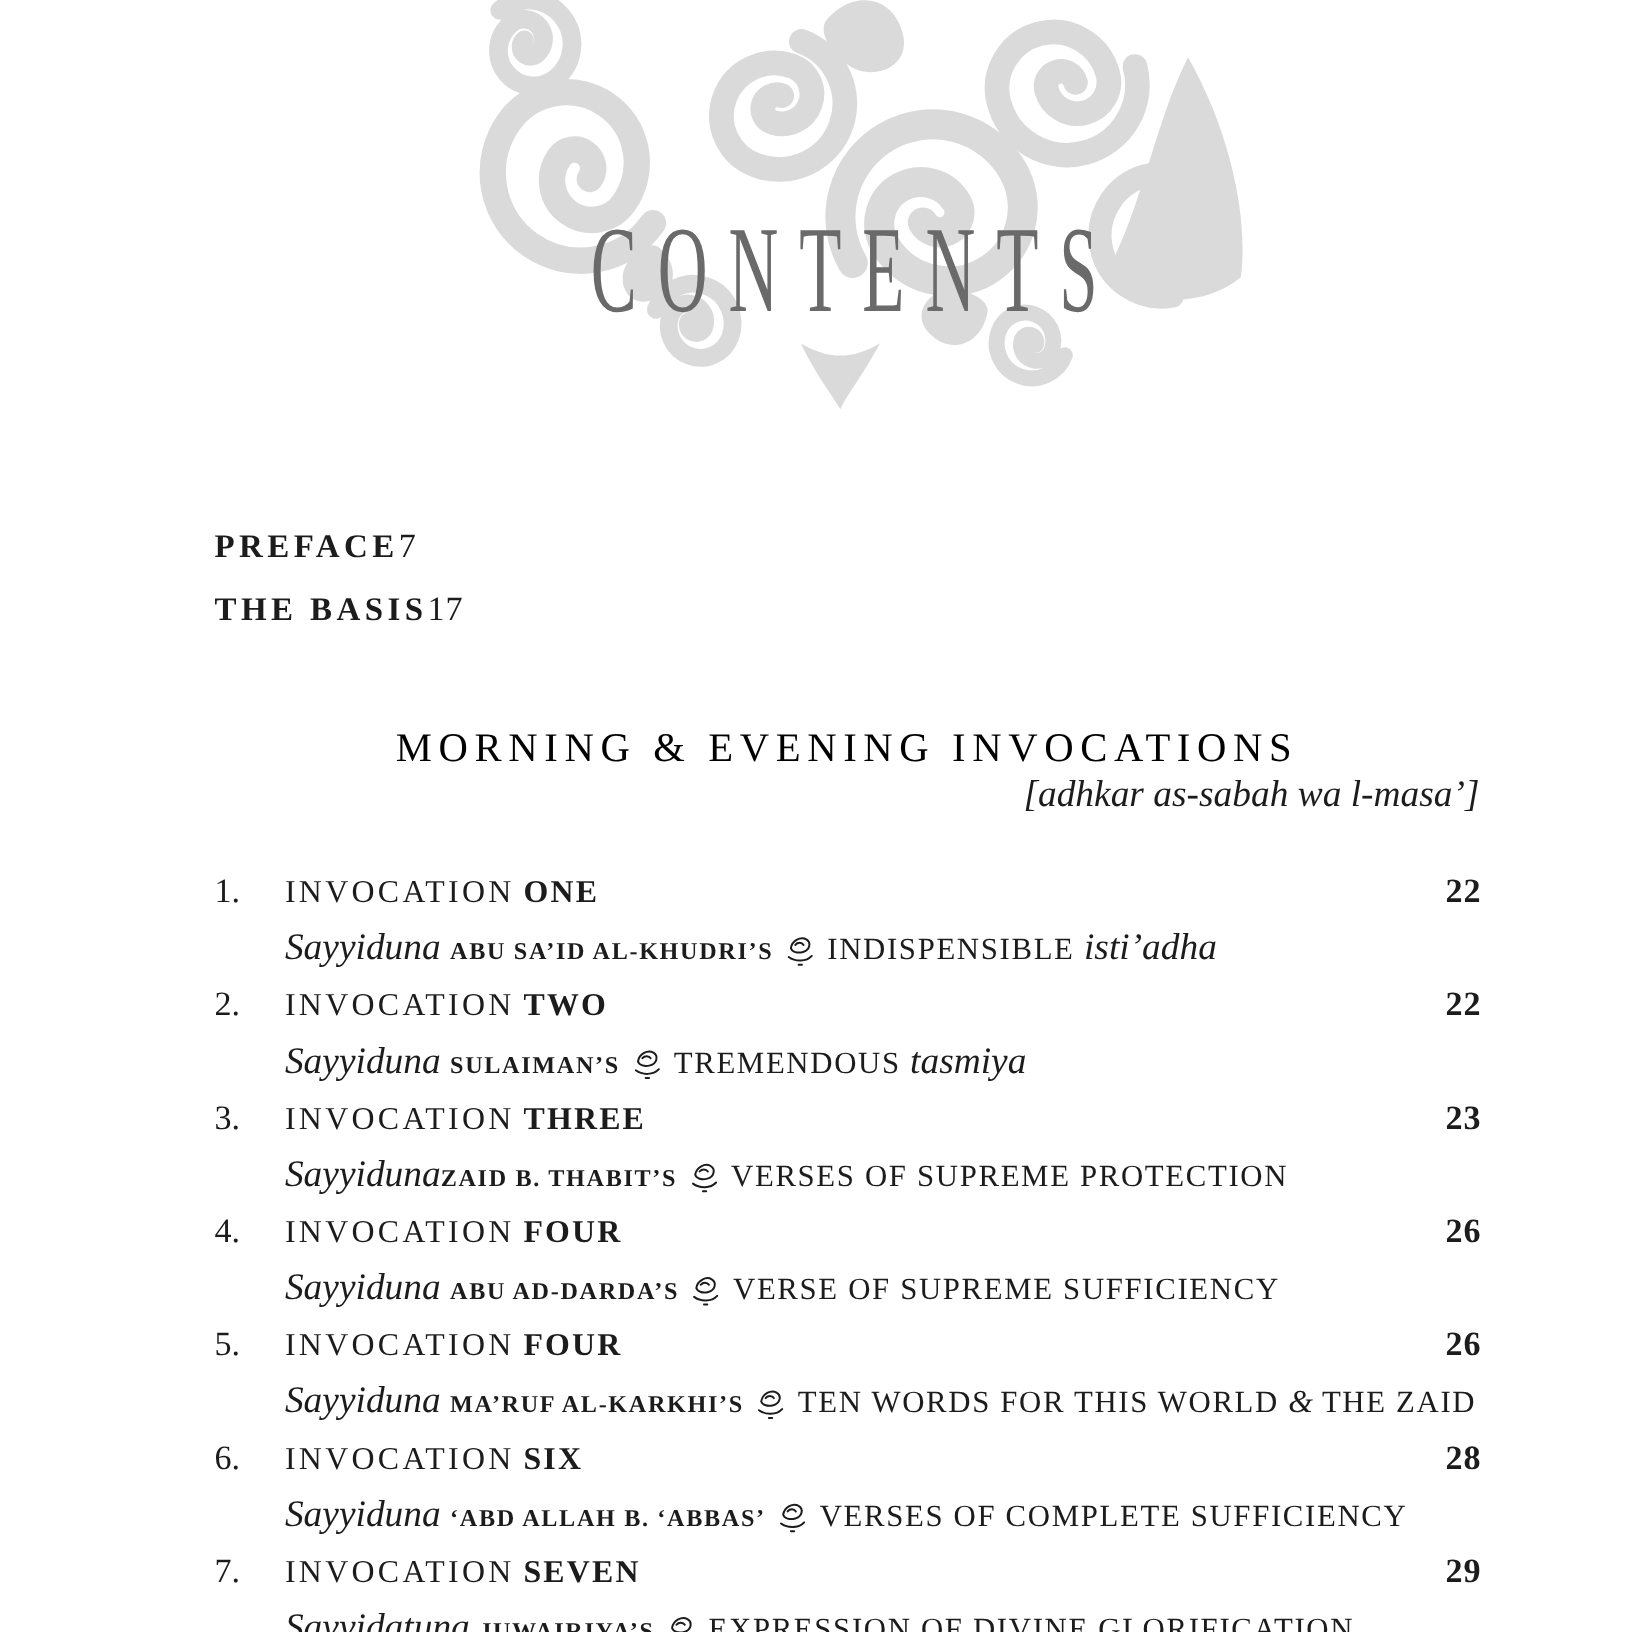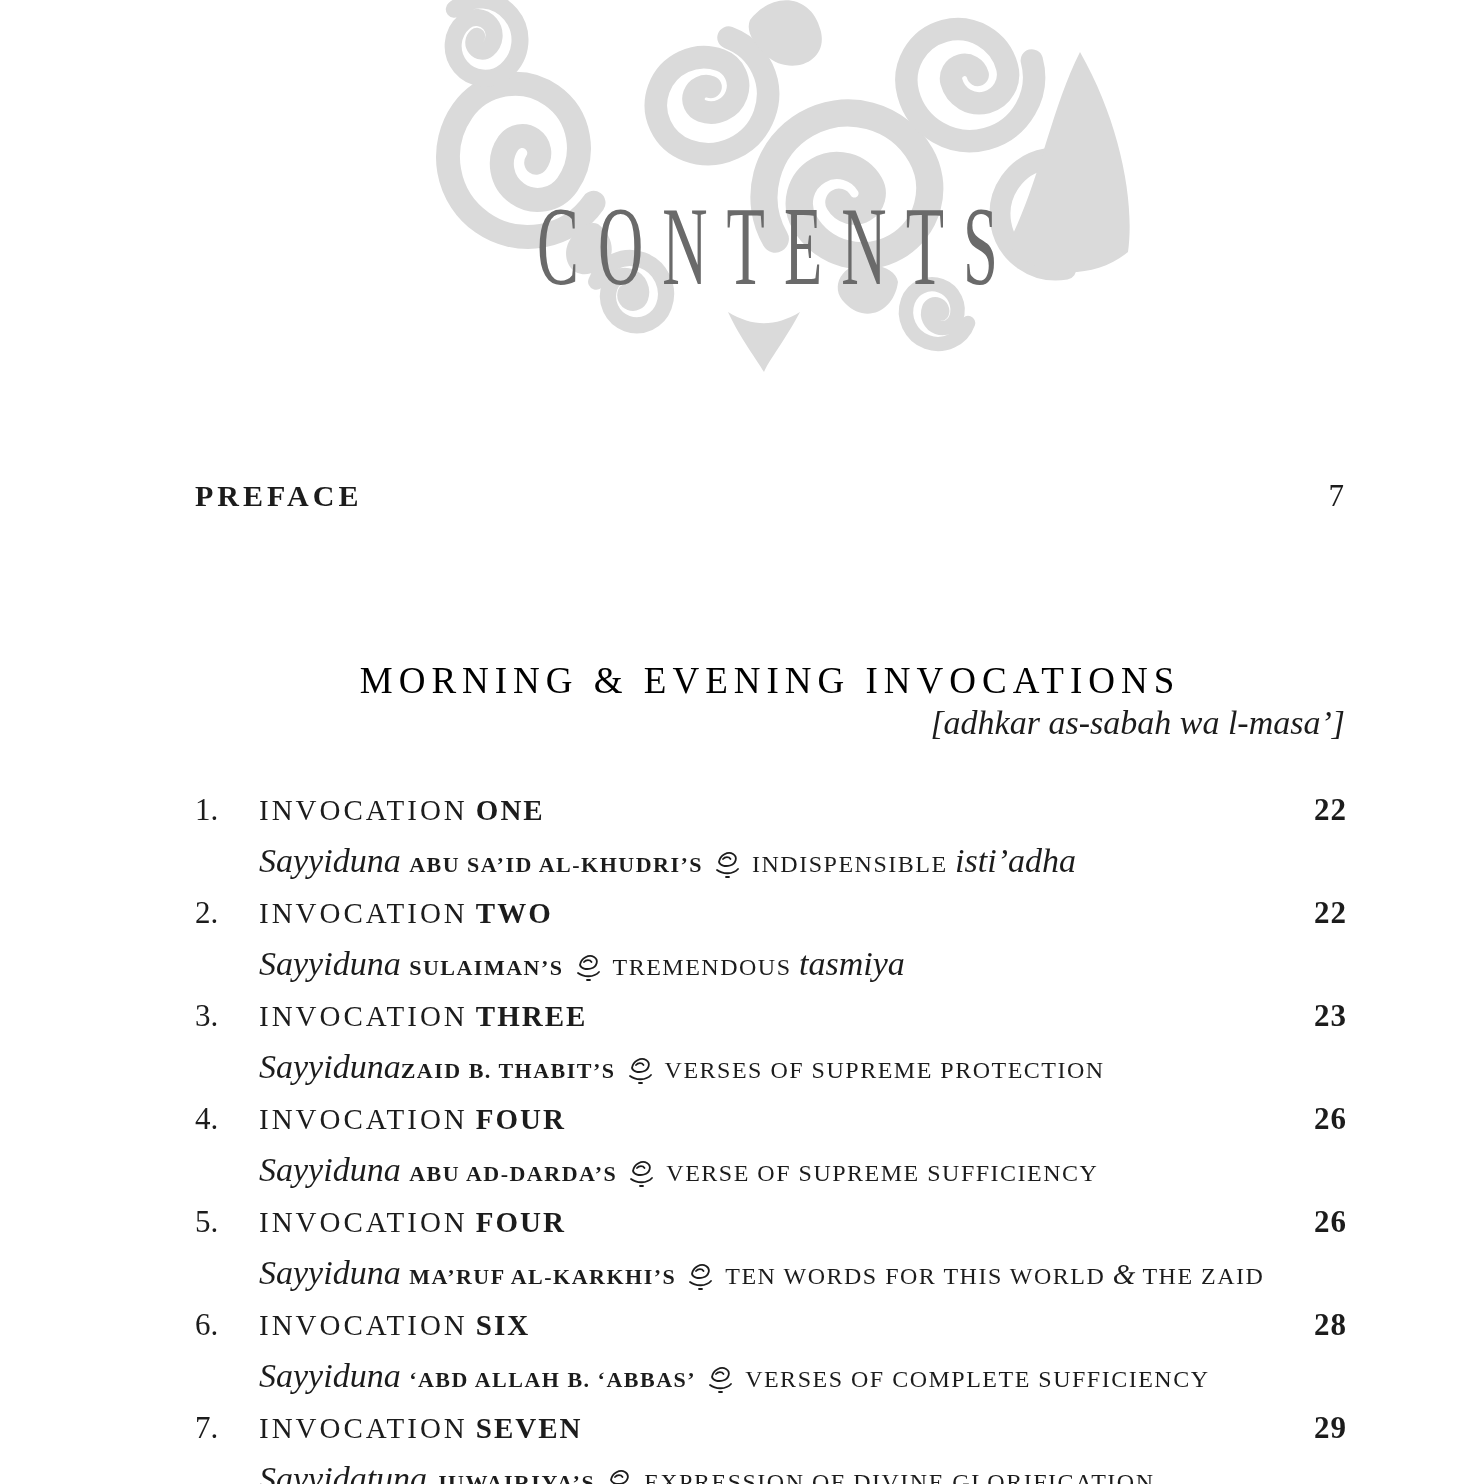--- a/index.html
+++ b/index.html
@@ -12,21 +12,21 @@
   .ornament{position:absolute;left:378px;top:-18px;z-index:0;}
   
   .page-title{
     position:absolute;top:196px;left:777px;z-index:1;
     transform:translateX(-50%) scaleX(0.56);transform-origin:center top;
     font-size:112px;line-height:100px;font-weight:400;
     letter-spacing:34px;color:#6a6a6a;white-space:nowrap;
   }
   
   .front{position:absolute;left:195px;top:478px;width:1150px;z-index:1;}
-  .front-row{display:flex;justify-content:space-between;align-items:baseline;height:34px;margin-bottom:24px;gap:48px;}
+  .front-row{display:flex;align-items:baseline;height:34px;margin-bottom:24px;}
   .front-label{font-size:30px;font-weight:700;letter-spacing:4px;}
   .front-page{font-size:31px;font-weight:400;letter-spacing:1px;}
   
   .section-head{
     position:absolute;left:195px;top:659px;width:1150px;text-align:center;z-index:1;
     font-size:37px;font-weight:400;letter-spacing:6px;color:#000000;white-space:nowrap;
   }
   .section-sub{
     position:absolute;left:195px;top:704px;width:1150px;text-align:right;z-index:1;
     font-size:34px;font-style:italic;color:#1c1c1c;
@@ -36,21 +36,21 @@
   .entry{height:103px;}
   .entry-top{display:flex;align-items:baseline;line-height:38px;}
   .entry-num{width:64px;font-size:31px;flex:0 0 64px;}
   .entry-title{flex:1 1 auto;white-space:nowrap;}
   .entry-label{font-size:29px;font-weight:400;letter-spacing:3px;margin-right:8px;}
   .entry-name{font-size:29px;font-weight:700;letter-spacing:2px;}
   .entry-page{font-size:31px;font-weight:700;letter-spacing:1px;}
   .entry-sub{margin-left:64px;margin-top:5px;line-height:44px;white-space:nowrap;}
   .seg-italic{font-style:italic;font-size:34px;}
   .seg-bold-caps{font-weight:700;font-size:22px;letter-spacing:1.5px;}
-  .seg-caps{font-weight:400;font-size:24px;letter-spacing:1.5px;}
+  .seg-caps{font-weight:400;font-size:28px;letter-spacing:1.5px;}
   .seg-amp{font-style:italic;font-size:29px;}
   .honorific{display:inline-block;margin:0 7px;vertical-align:-7px;}
 </style>
 </head>
 <body>
 
 <svg class="ornament" width="770" height="392" viewBox="0 0 770 392" aria-hidden="true">
   <defs>
     <path id="sp" d="M 80 0 A 80 80 0 1 1 -80 0 A 64 64 0 1 1 48 0 A 36 36 0 1 1 -24 0 A 17 17 0 1 1 10 0" fill="none" stroke-linecap="round"></path>
     <path id="drop" d="M0 0 C 34 -14 66 8 56 44 C 48 76 6 70 -4 38 C -8 22 -10 8 0 0 Z"></path>
@@ -74,20 +74,24 @@
   </g>
 </svg>
 
 <div class="page-title">CONTENTS</div>
 
 <div class="front">
   <div class="front-row">
     <span class="front-label">PREFACE</span>
     <span class="front-page">7</span>
   </div>
+  <div class="front-row">
+    <span class="front-label">THE BASIS</span>
+    <span class="front-page">17</span>
+  </div>
 </div>
 
 <div class="section-head">MORNING &amp; EVENING INVOCATIONS</div>
 <div class="section-sub">[adhkar as-sabah wa l-masa’]</div>
 
 <div class="entries">
   <div class="entry">
     <div class="entry-top">
       <span class="entry-num">1.</span>
       <span class="entry-title"><span class="entry-label">INVOCATION</span><span class="entry-name">ONE</span></span>

